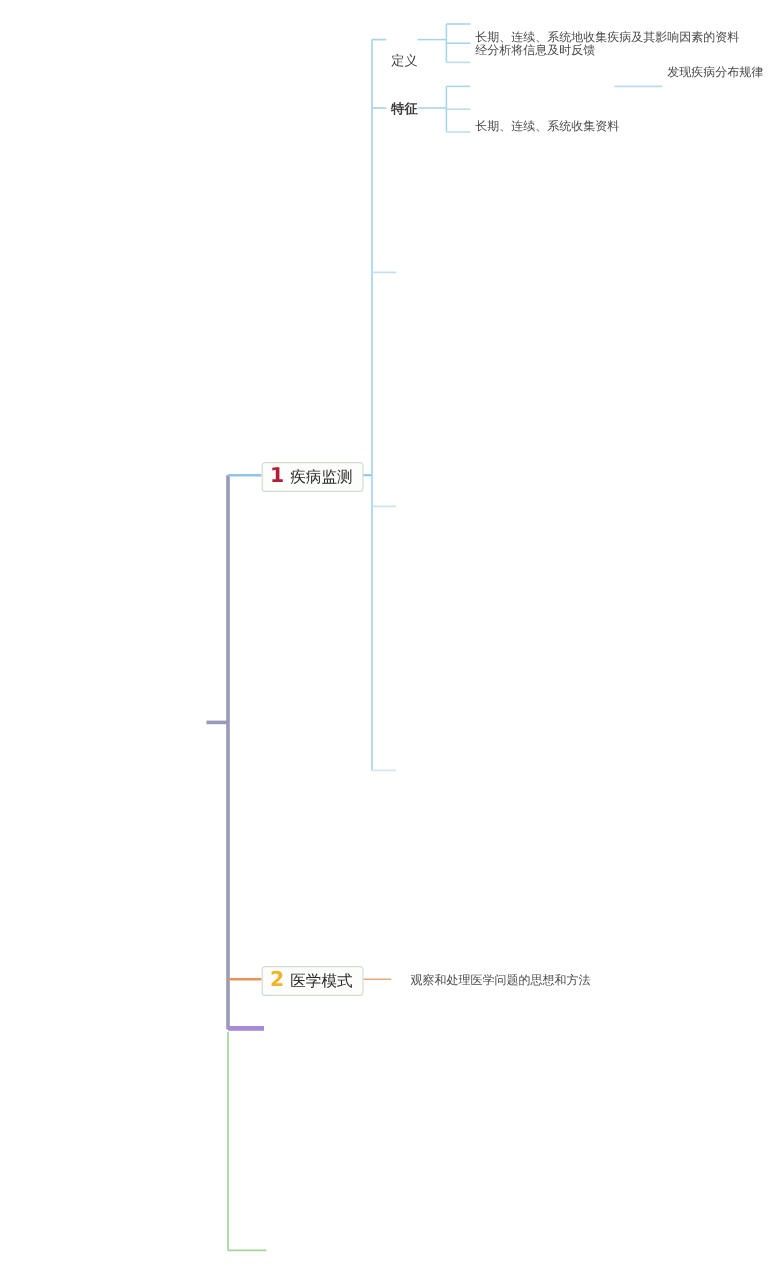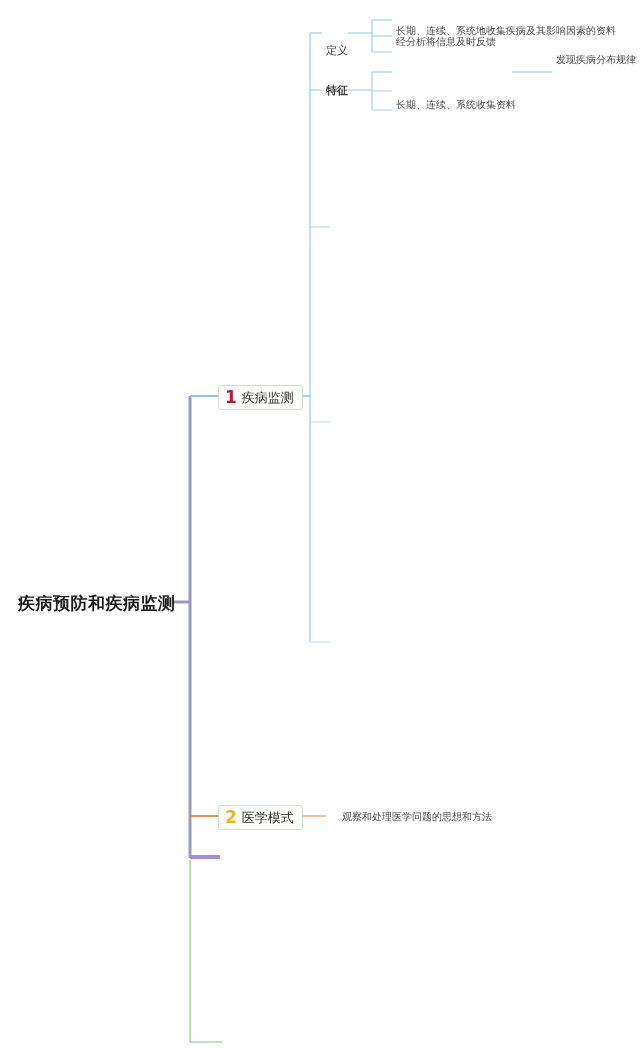--- a/index.html
+++ b/index.html
@@ -132,23 +132,20 @@
     <g>
       <path d="M 190 857 L 220 857" stroke="#a78bd8" stroke-width="4" fill="none"></path>
     </g>
 
     <g>
       <path d="M 190 860 L 190 1042" stroke="#a3d49a" stroke-width="1.4" fill="none"></path>
       <path d="M 190 1042 L 222 1042" stroke="#a3d49a" stroke-width="1.4" fill="none"></path>
     </g>
   </svg>
 
-  <div class="node root-node" style="left:18px; top:592px;">
-    <span>疾病预防和疾病监测</span>
-  </div>
 
   <div class="node main-node" style="left:218px; top:385px;">
     <span class="idx idx-1">1</span>
     <span class="ttl">疾病监测</span>
   </div>
 
   <div class="node sub-node" style="left:326px; top:43px;">
     <span>定义</span>
   </div>
 

